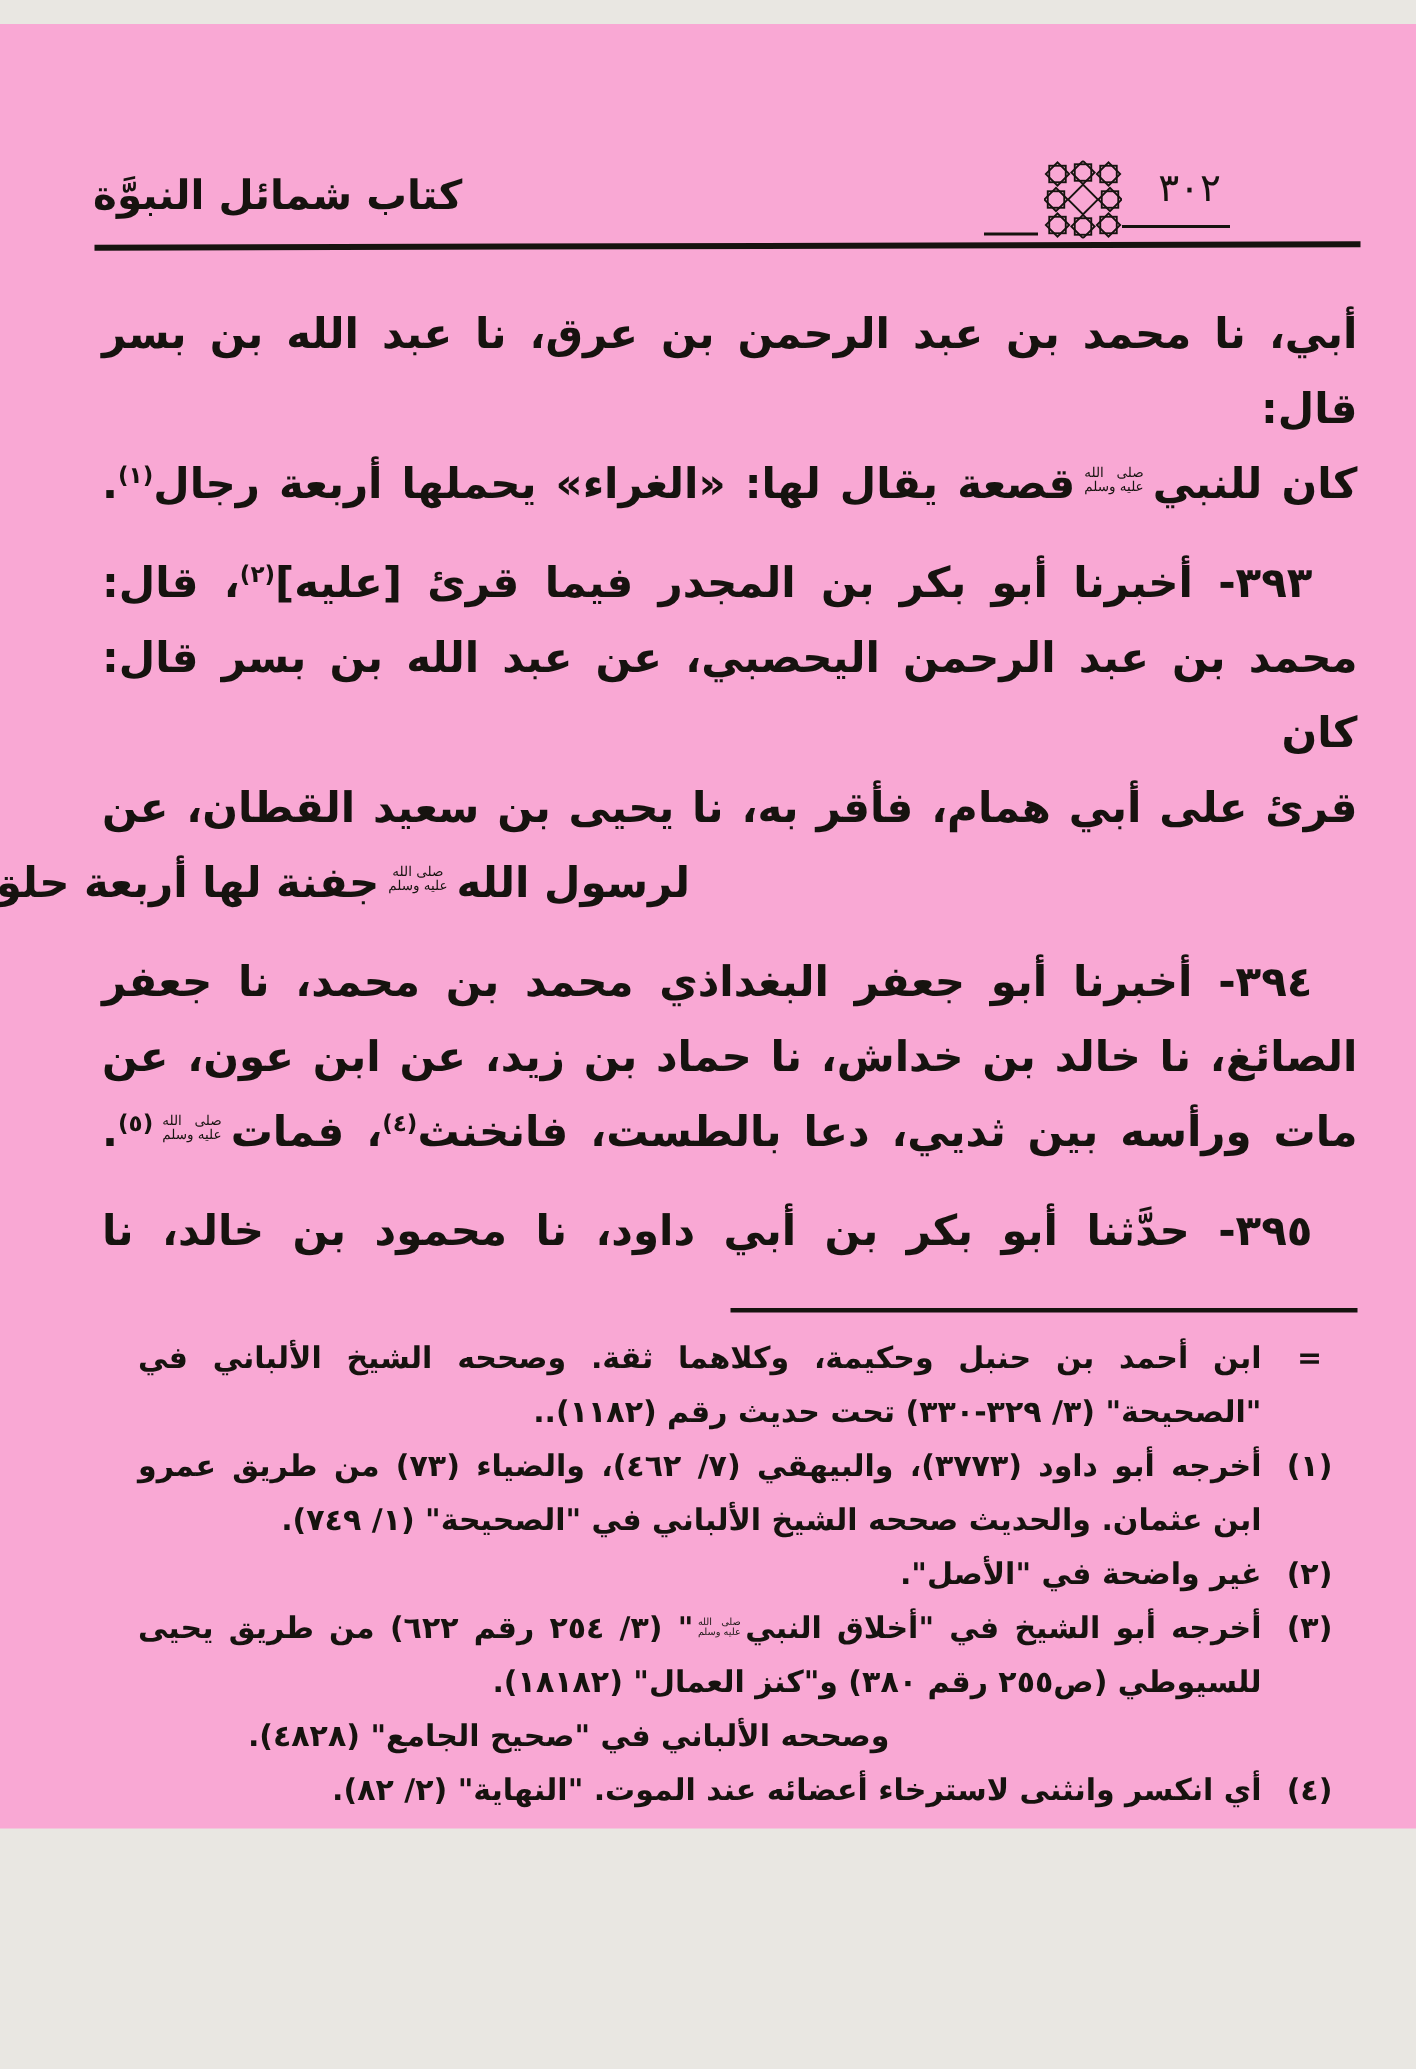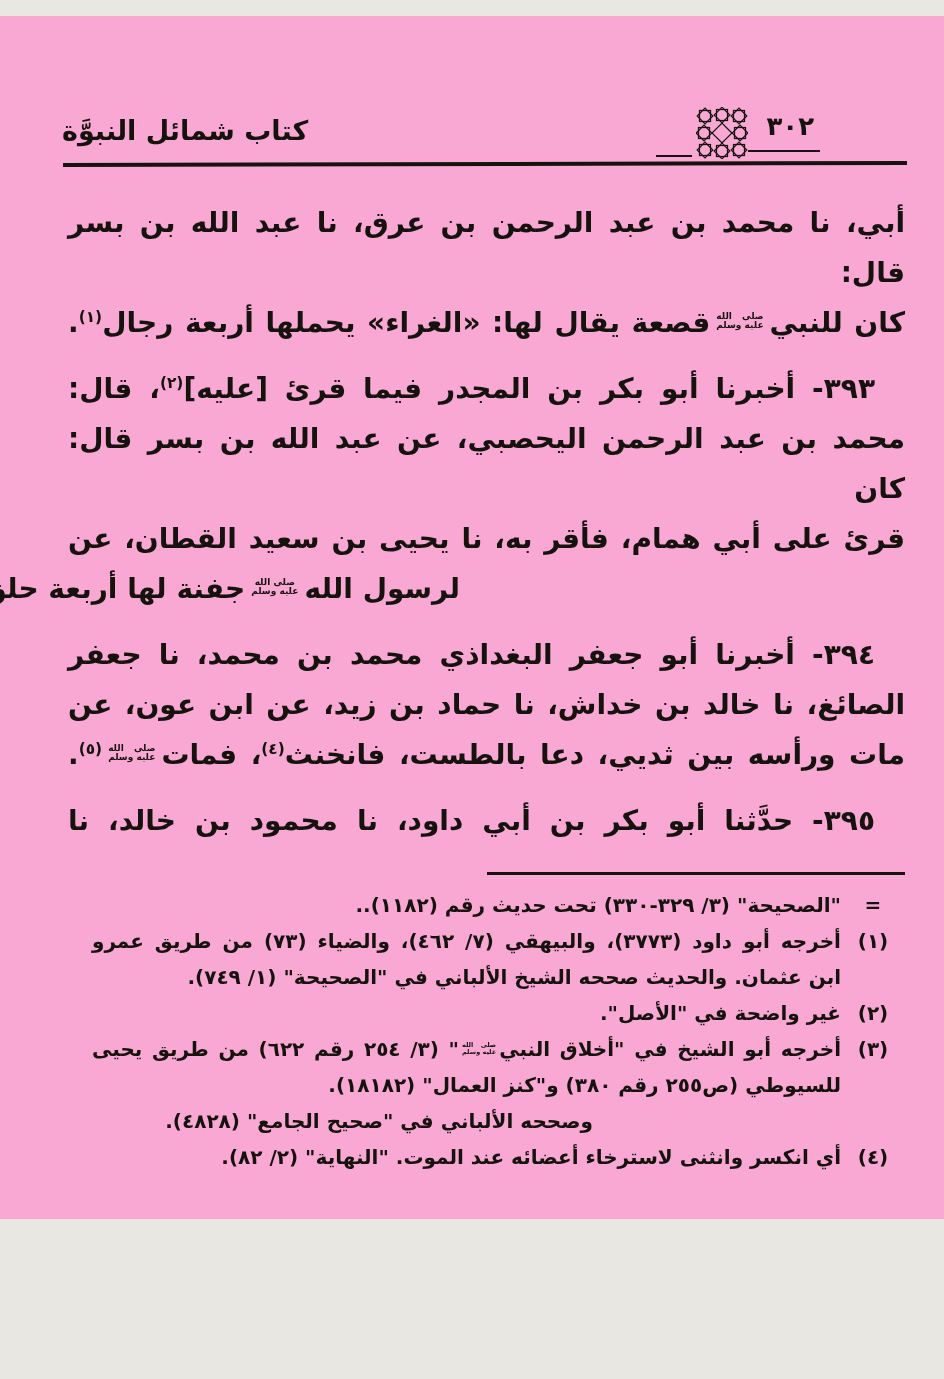--- a/index.html
+++ b/index.html
@@ -3,38 +3,38 @@
 <meta charset="utf-8">
 <style>
   html,body{margin:0;padding:0;background:#e9e7e2;}
   .page{
     position:relative;width:944px;height:1203px;margin:16px auto;
     background:#f9a8d4;color:#16130f;overflow:hidden;
     font-family:"DejaVu Sans",sans-serif;
   }
   
   .book-title{position:absolute;left:62px;top:99px;font-size:27px;font-weight:700;}
-  .page-num{position:absolute;right:130px;top:95px;font-size:26px;font-weight:700;letter-spacing:6px;}
+  .page-num{position:absolute;right:130px;top:95px;font-size:26px;font-weight:400;letter-spacing:6px;}
   .ornament{position:absolute;right:196px;top:91px;width:52px;height:52px;}
   .hline{position:absolute;background:#16130f;}
   .u-pagenum{right:124px;top:134px;width:72px;height:2px;}
   .u-orn{right:252px;top:139px;width:36px;height:2px;}
   .header-rule{left:63px;right:37px;top:146px;height:4px;transform:rotate(-0.15deg);}
   
   .content{position:absolute;left:68px;right:39px;top:160px;}
   .para{margin:16px 0 0 0;}
   .para:first-child{margin-top:22px;}
   .tline{margin:0;font-size:28px;font-weight:700;line-height:50px;white-space:normal;}
   .j{text-align:justify;text-align-last:justify;}
   .indent{padding-right:30px;}
   .short-left{margin-left:0;margin-right:445px;white-space:nowrap;text-align:right;}
   sup.fnref{font-size:0.55em;vertical-align:super;line-height:0;}
   
   .saw{display:inline-block;vertical-align:middle;margin:0 6px;text-align:center;line-height:1;transform:translateY(-3px);}
-  .saw .s{display:block;font-size:9px;font-weight:700;letter-spacing:0;}
+  .saw .s{display:block;font-size:9px;font-weight:400;letter-spacing:0;}
   .saw-sm{margin:0 3px;transform:translateY(-2px);}
   .saw-sm .s{font-size:6.5px;}
   
   .fn-sep{width:418px;height:3px;background:#16130f;margin:26px 0 12px 0;}
   .footnotes{padding-left:24px;}
   .fn-row{display:flex;}
   .fn-marker{flex:0 0 64px;text-align:center;font-size:20px;font-weight:700;line-height:36px;}
   .fn-text{flex:1 1 auto;min-width:0;}
   .fline{margin:0;font-size:20px;font-weight:700;line-height:36px;}
   .fline.j{text-align:justify;text-align-last:justify;}
@@ -101,20 +101,21 @@
       <p class="tline j indent">٣٩٥- حدَّثنا أبو بكر بن أبي داود، نا محمود بن خالد، نا</p>
     </div>
 
     <div class="fn-sep"></div>
 
     <section class="footnotes">
 
       <div class="fn-row">
         <div class="fn-marker">=</div>
         <div class="fn-text">
+          <p class="fline j">ابن أحمد بن حنبل وحكيمة، وكلاهما ثقة. وصححه الشيخ الألباني في</p>
           <p class="fline">"الصحيحة" (٣/ ٣٢٩-٣٣٠) تحت حديث رقم (١١٨٢)..</p>
         </div>
       </div>
 
       <div class="fn-row">
         <div class="fn-marker">(١)</div>
         <div class="fn-text">
           <p class="fline j">أخرجه أبو داود (٣٧٧٣)، والبيهقي (٧/ ٤٦٢)، والضياء (٧٣) من طريق عمرو</p>
           <p class="fline">ابن عثمان. والحديث صححه الشيخ الألباني في "الصحيحة" (١/ ٧٤٩).</p>
         </div>

